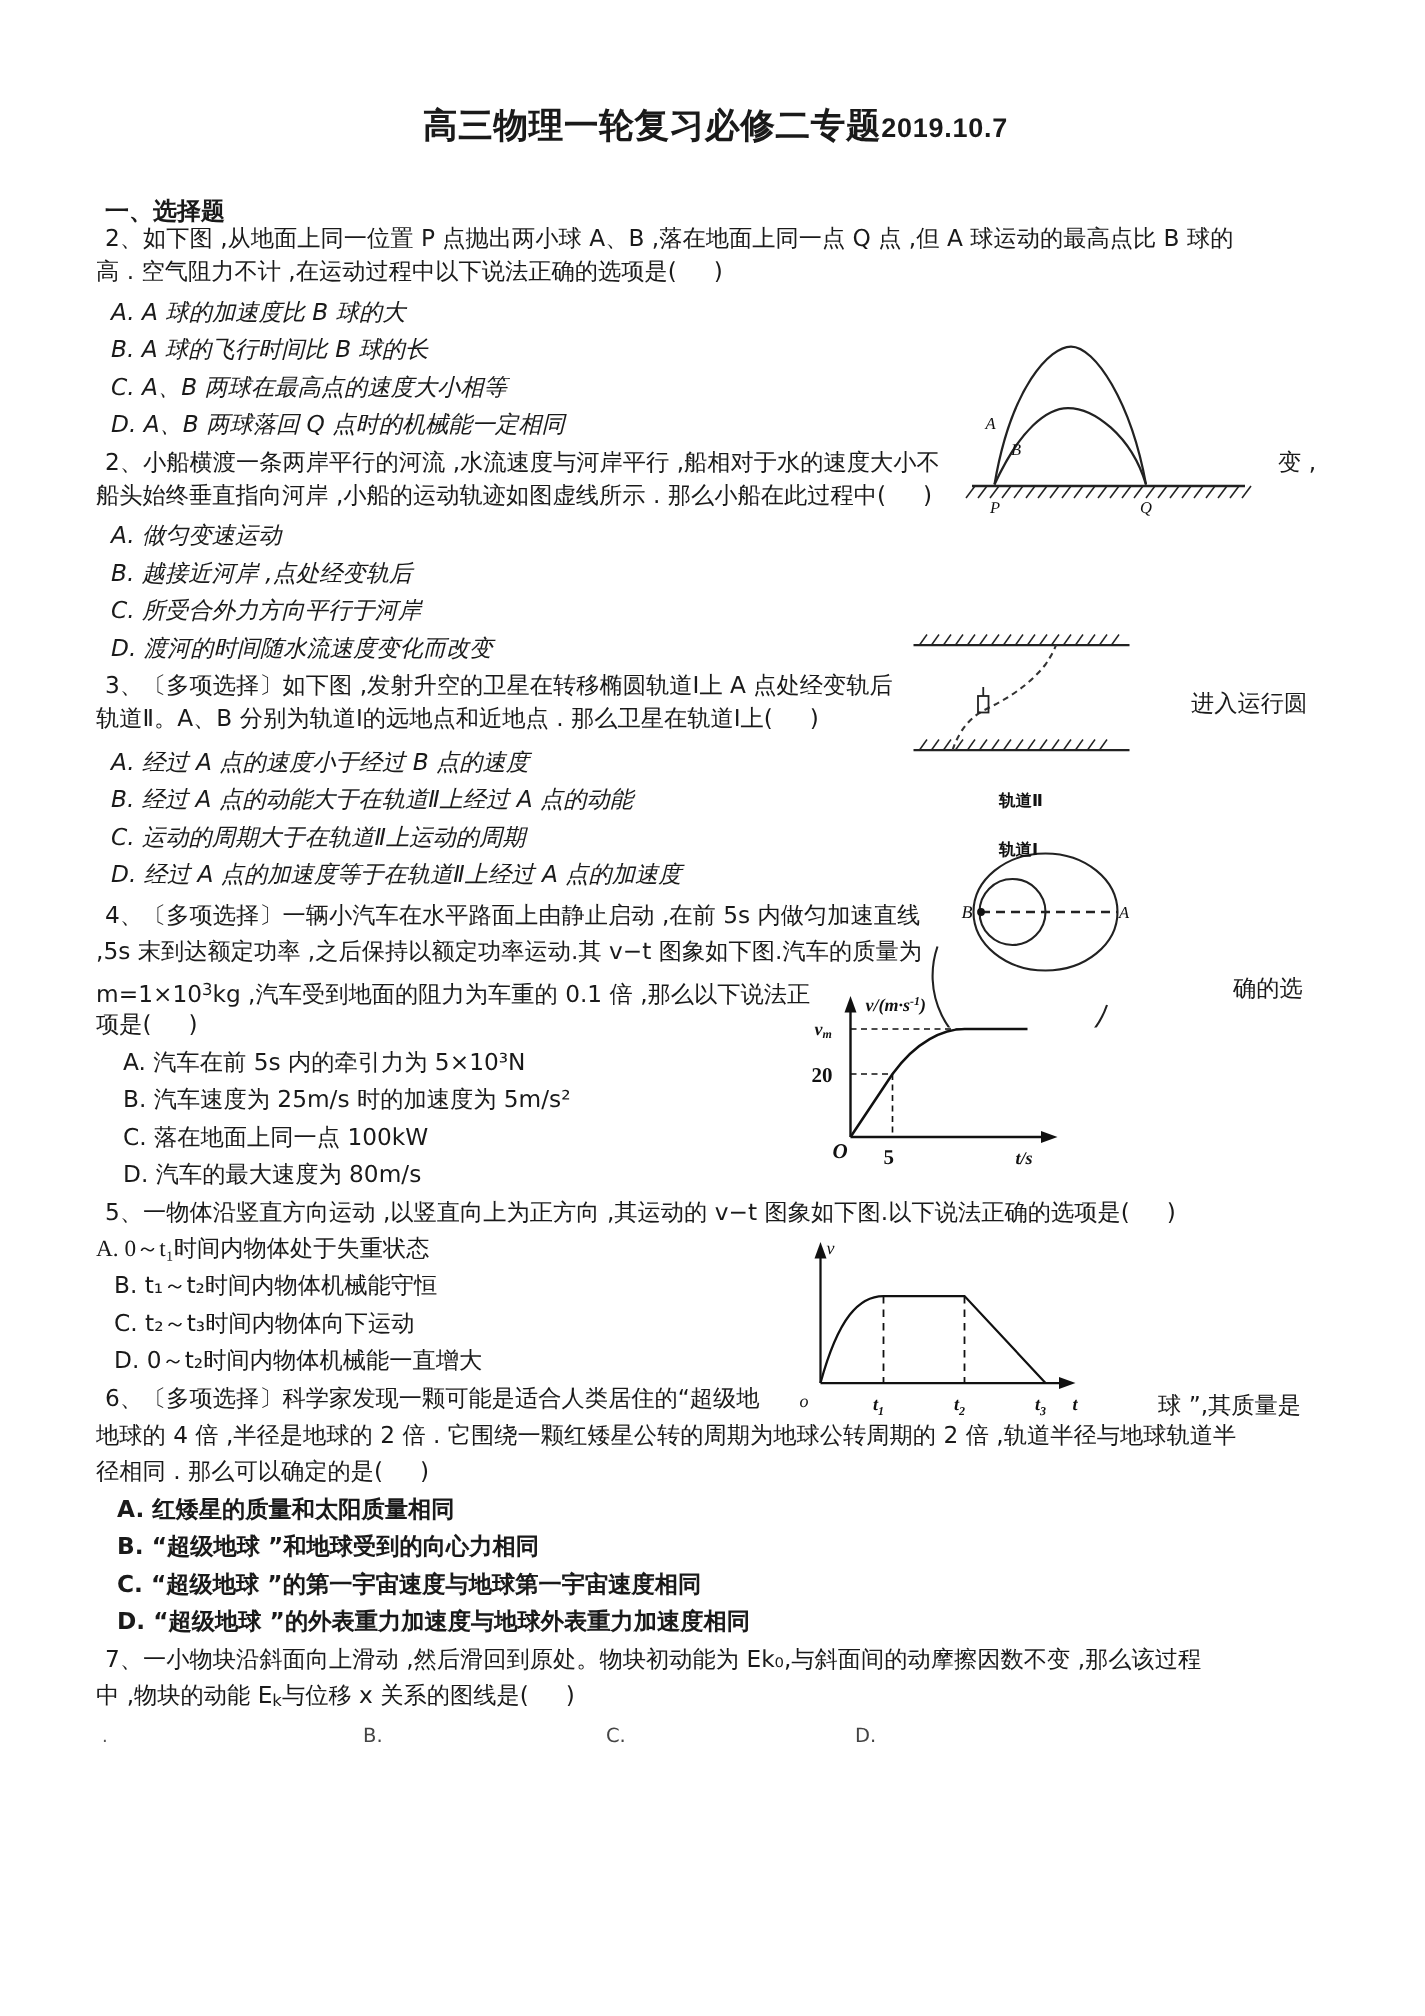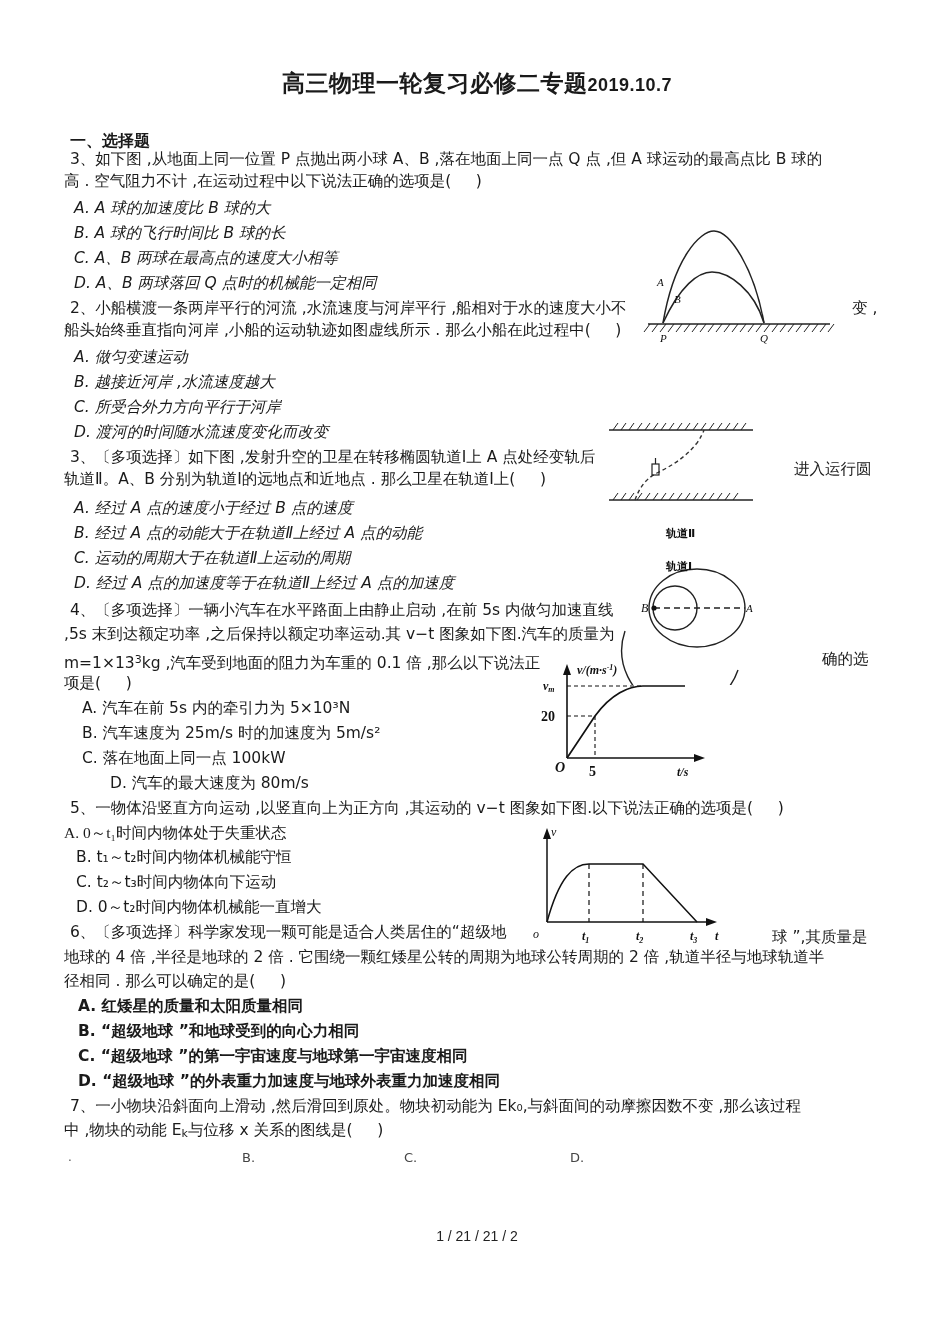--- a/index.html
+++ b/index.html
@@ -87,52 +87,52 @@
 
 <div id="page">
   <div class="doc">
 
     <div class="title">
       <span>高三物理一轮复习必修二专题</span><span class="date">2019.10.7</span>
     </div>
 
     <div class="section-head">一、选择题</div>
 
-    <div class="ln" style="left:6px; top:150px;">3、如下图 ,从地面上同一位置 P 点抛出两小球 A、B ,落在地面上同一点 Q 点 ,但 A 球运动的最高点比 B 球的</div>
+    <div class="ln" style="left:6px; top:150px;">2、如下图 ,从地面上同一位置 P 点抛出两小球 A、B ,落在地面上同一点 Q 点 ,但 A 球运动的最高点比 B 球的</div>
     <div class="ln" style="left:0px; top:172px;">高 . 空气阻力不计 ,在运动过程中以下说法正确的选项是(     )</div>
     <div class="ln it" style="left:10px; top:199px;">A. A 球的加速度比 B 球的大</div>
     <div class="ln it" style="left:10px; top:224px;">B. A 球的飞行时间比 B 球的长</div>
     <div class="ln it" style="left:10px; top:249px;">C. A、B 两球在最高点的速度大小相等</div>
     <div class="ln it" style="left:10px; top:274px;">D. A、B 两球落回 Q 点时的机械能一定相同</div>
 
     <div class="ln" style="left:6px; top:299px;">2、小船横渡一条两岸平行的河流 ,水流速度与河岸平行 ,船相对于水的速度大小不</div>
     <div class="ln" style="left:788px; top:299px;">变 ,</div>
     <div class="ln" style="left:0px; top:321px;">船头始终垂直指向河岸 ,小船的运动轨迹如图虚线所示 . 那么小船在此过程中(     )</div>
     <div class="ln it" style="left:10px; top:348px;">A. 做匀变速运动</div>
-    <div class="ln it" style="left:10px; top:373px;">B. 越接近河岸 ,水流速度越大</div>
+    <div class="ln it" style="left:10px; top:373px;">B. 越接近河岸 ,点处经变轨后</div>
     <div class="ln it" style="left:10px; top:398px;">C. 所受合外力方向平行于河岸</div>
     <div class="ln it" style="left:10px; top:423px;">D. 渡河的时间随水流速度变化而改变</div>
 
     <div class="ln" style="left:6px; top:448px;">3、〔多项选择〕如下图 ,发射升空的卫星在转移椭圆轨道Ⅰ上 A 点处经变轨后</div>
     <div class="ln" style="left:730px; top:460px;">进入运行圆</div>
     <div class="ln" style="left:0px; top:470px;">轨道Ⅱ。A、B 分别为轨道Ⅰ的远地点和近地点 . 那么卫星在轨道Ⅰ上(     )</div>
     <div class="ln it" style="left:10px; top:499px;">A. 经过 A 点的速度小于经过 B 点的速度</div>
     <div class="ln it" style="left:10px; top:549px;">C. 运动的周期大于在轨道Ⅱ上运动的周期</div>
     <div class="ln it" style="left:10px; top:524px;">B. 经过 A 点的动能大于在轨道Ⅱ上经过 A 点的动能</div>
     <div class="ln it" style="left:10px; top:574px;">D. 经过 A 点的加速度等于在轨道Ⅱ上经过 A 点的加速度</div>
 
     <div class="ln" style="left:6px; top:601px;">4、〔多项选择〕一辆小汽车在水平路面上由静止启动 ,在前 5s 内做匀加速直线</div>
     <div class="ln" style="left:0px; top:625px;">,5s 末到达额定功率 ,之后保持以额定功率运动.其 v−t 图象如下图.汽车的质量为</div>
-    <div class="ln" style="left:0px; top:650px;"><span>m=1×13</span><span class="sup">3</span><span>kg ,汽车受到地面的阻力为车重的 0.1 倍 ,那么以下说法正</span></div>
+    <div class="ln" style="left:0px; top:650px;"><span>m=1×10</span><span class="sup">3</span><span>kg ,汽车受到地面的阻力为车重的 0.1 倍 ,那么以下说法正</span></div>
     <div class="ln" style="left:758px; top:650px;">确的选</div>
     <div class="ln" style="left:0px; top:674px;">项是(     )</div>
     <div class="ln" style="left:18px; top:699px;">A. 汽车在前 5s 内的牵引力为 5×10³N</div>
     <div class="ln" style="left:18px; top:724px;">B. 汽车速度为 25m/s 时的加速度为 5m/s²</div>
     <div class="ln" style="left:18px; top:749px;">C. 落在地面上同一点 100kW</div>
-    <div class="ln" style="left:18px; top:774px;margin-left:28px;">D. 汽车的最大速度为 80m/s</div>
+    <div class="ln" style="left:18px; top:774px;">D. 汽车的最大速度为 80m/s</div>
 
     <div class="ln" style="left:6px; top:799px;">5、一物体沿竖直方向运动 ,以竖直向上为正方向 ,其运动的 v−t 图象如下图.以下说法正确的选项是(     )</div>
     <div class="ln" style="left:0px; top:823px;font-family:Liberation Serif, serif;">A. 0～t₁时间内物体处于失重状态</div>
     <div class="ln" style="left:12px; top:848px;">B. t₁～t₂时间内物体机械能守恒</div>
     <div class="ln" style="left:12px; top:873px;">C. t₂～t₃时间内物体向下运动</div>
     <div class="ln" style="left:12px; top:898px;">D. 0～t₂时间内物体机械能一直增大</div>
 
     <div class="ln" style="left:6px; top:923px;">6、〔多项选择〕科学家发现一颗可能是适合人类居住的“超级地</div>
     <div class="ln" style="left:708px; top:928px;">球 ”,其质量是</div>
     <div class="ln" style="left:0px; top:948px;">地球的 4 倍 ,半径是地球的 2 倍 . 它围绕一颗红矮星公转的周期为地球公转周期的 2 倍 ,轨道半径与地球轨道半</div>
@@ -143,21 +143,20 @@
     <div class="ln bd" style="left:14px; top:1072px;">D. “超级地球 ”的外表重力加速度与地球外表重力加速度相同</div>
 
     <div class="ln" style="left:6px; top:1097px;">7、一小物块沿斜面向上滑动 ,然后滑回到原处。物块初动能为 Ek₀,与斜面间的动摩擦因数不变 ,那么该过程</div>
     <div class="ln" style="left:0px; top:1121px;"><span>中 ,物块的动能 E</span><span class="sub">k</span><span>与位移 x 关系的图线是(     )</span></div>
 
     <div class="ln" style="left:4px; top:1148px; font-size:12px; color:#555;">.</div>
     <div class="ln" style="left:178px; top:1148px; font-size:13px; color:#444;">B.</div>
     <div class="ln" style="left:340px; top:1148px; font-size:13px; color:#444;">C.</div>
     <div class="ln" style="left:506px; top:1148px; font-size:13px; color:#444;">D.</div>
 
-    <div class="footer">1 / 21 / 21 / 2</div>
   </div>
 
   <div class="fig" id="fig-projectile">
     <svg width="220" height="120" viewBox="0 0 220 120">
 
       <line x1="18" y1="96" x2="200" y2="96" stroke="#222" stroke-width="1.6"></line>
 
       <g stroke="#222" stroke-width="1">
         <line x1="20" y1="96" x2="14" y2="104"></line>
           <line x1="28" y1="96" x2="22" y2="104"></line>

